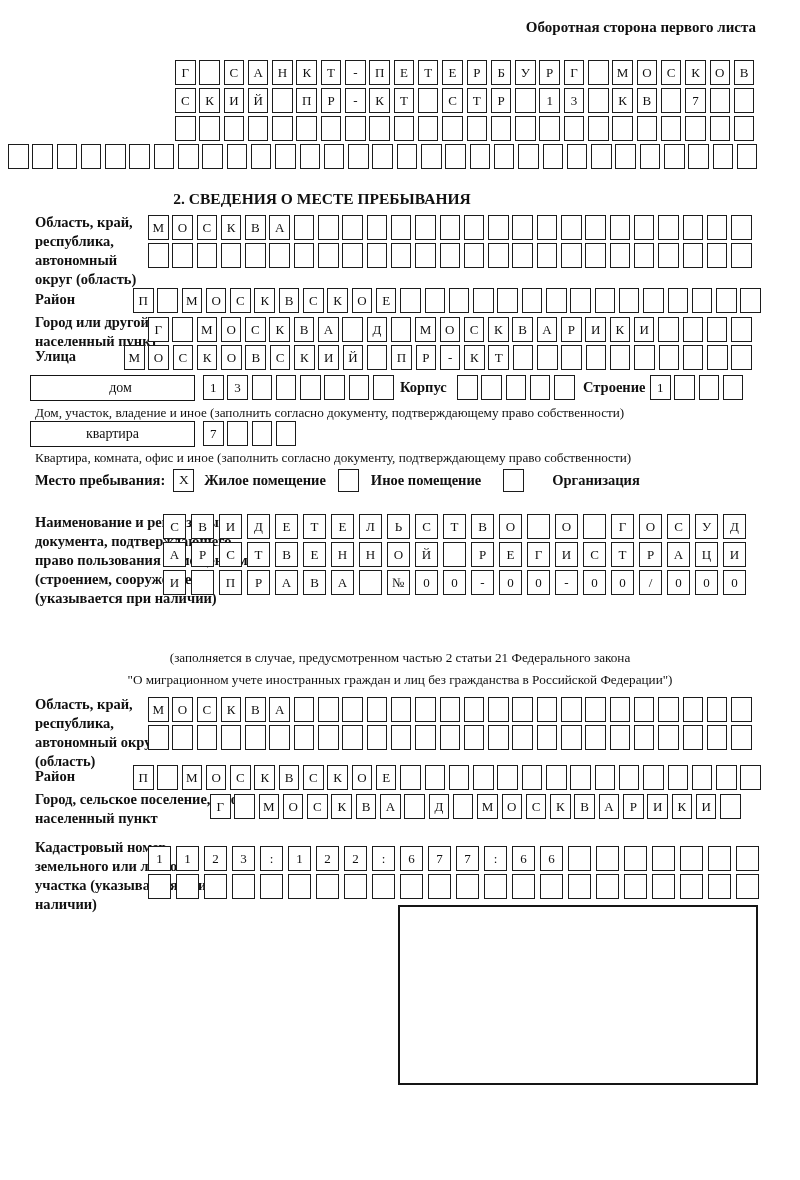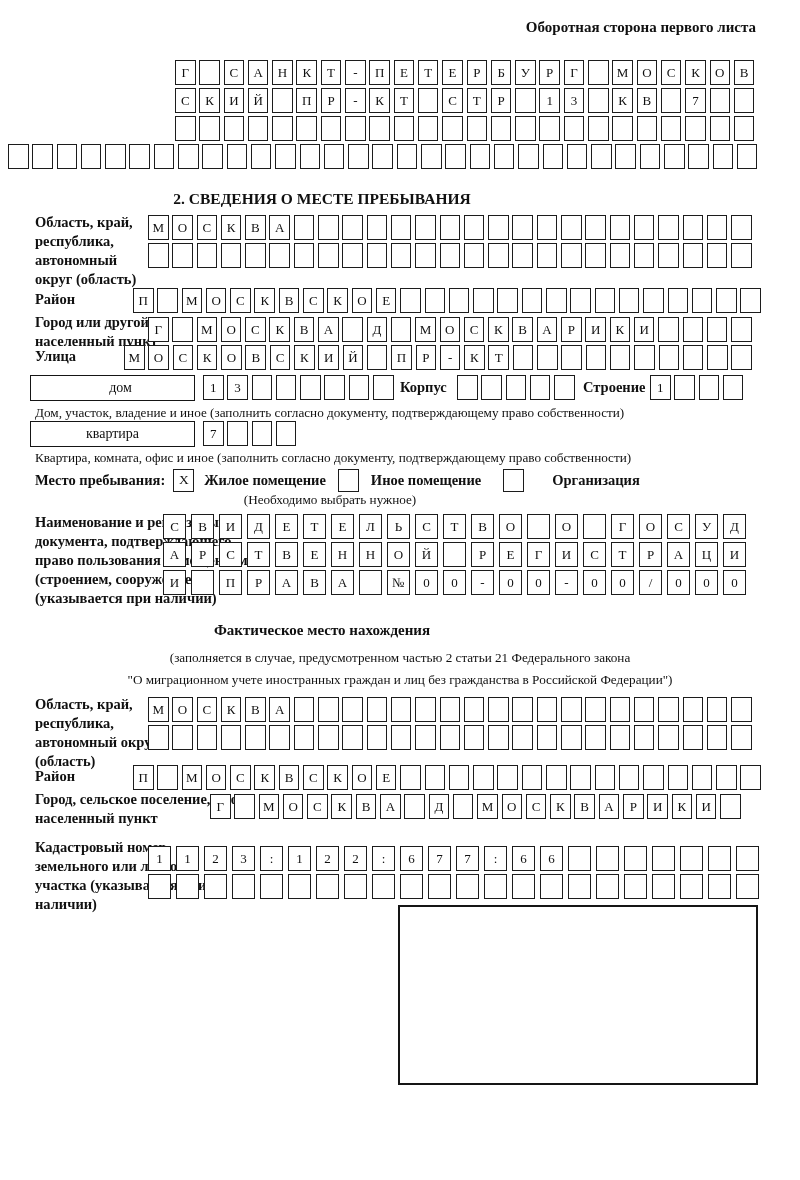--- a/index.html
+++ b/index.html
@@ -339,21 +339,20 @@
 
   <div class="inline-row" style="left:35px; top:468px; height:24px;text-align:right;">
     <span class="lbl">Место пребывания:</span>
     <span class="chk" style="margin-left:8px;">X</span>
     <span class="lbl" style="margin-left:10px;">Жилое помещение</span>
     <span class="chk" style="margin-left:12px;"></span>
     <span class="lbl" style="margin-left:12px;">Иное помещение</span>
     <span class="chk" style="margin-left:22px;"></span>
     <span class="lbl" style="margin-left:28px;">Организация</span>
   </div>
-  <div class="abs note center" style="left:150px; top:492px; width:360px; font-size:13.2px;">(Необходимо выбрать нужное)</div>
 
   <div class="abs lbl" style="left:35px; top:513px; width:218px;">Наименование и реквизиты документа, подтверждающего право пользования помещением (строением, сооружением) (указывается при наличии)</div>
   <div class="cellrow wide" style="left:163px; top:514px;">
       <div class="cell">С</div>
       <div class="cell">В</div>
       <div class="cell">И</div>
       <div class="cell">Д</div>
       <div class="cell">Е</div>
       <div class="cell">Т</div>
       <div class="cell">Е</div>
@@ -412,21 +411,20 @@
       <div class="cell">0</div>
       <div class="cell">-</div>
       <div class="cell">0</div>
       <div class="cell">0</div>
       <div class="cell">/</div>
       <div class="cell">0</div>
       <div class="cell">0</div>
       <div class="cell">0</div>
     </div>
 
-  <div class="abs title" style="top:622px; font-size:15px;">Фактическое место нахождения</div>
   <div class="abs note center" style="left:0; top:650px; width:800px; font-size:13.2px;">(заполняется в случае, предусмотренном частью 2 статьи 21 Федерального закона</div>
   <div class="abs note center" style="left:0; top:672px; width:800px; font-size:13.2px;">"О миграционном учете иностранных граждан и лиц без гражданства в Российской Федерации")</div>
 
   <div class="abs lbl" style="left:35px; top:695px; width:140px;">Область, край, республика, автономный округ (область)</div>
   <div class="cellrow" style="left:148px; top:697px;">
       <div class="cell">М</div>
       <div class="cell">О</div>
       <div class="cell">С</div>
       <div class="cell">К</div>
       <div class="cell">В</div>

